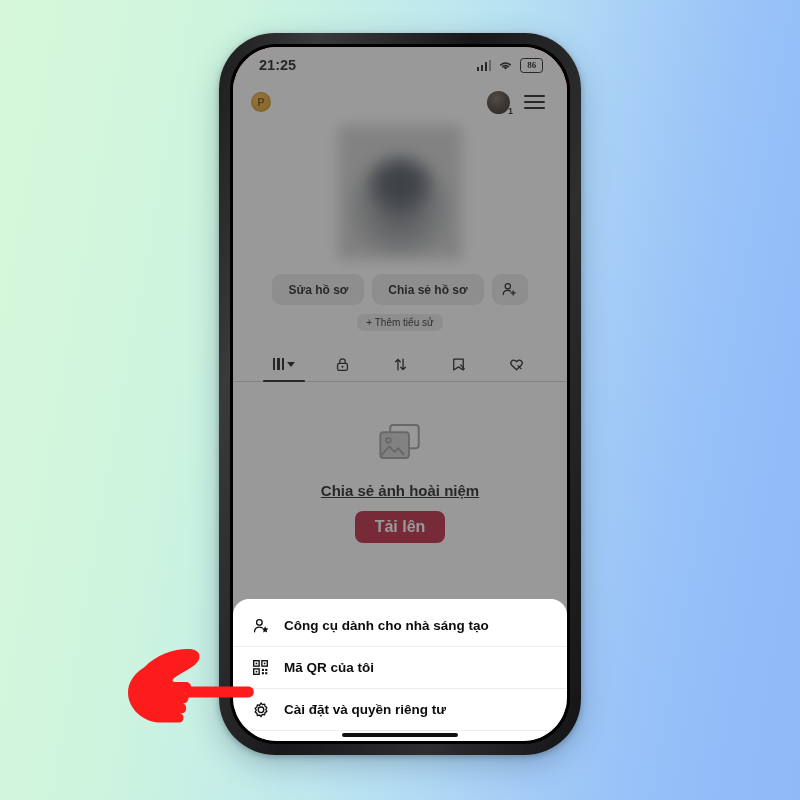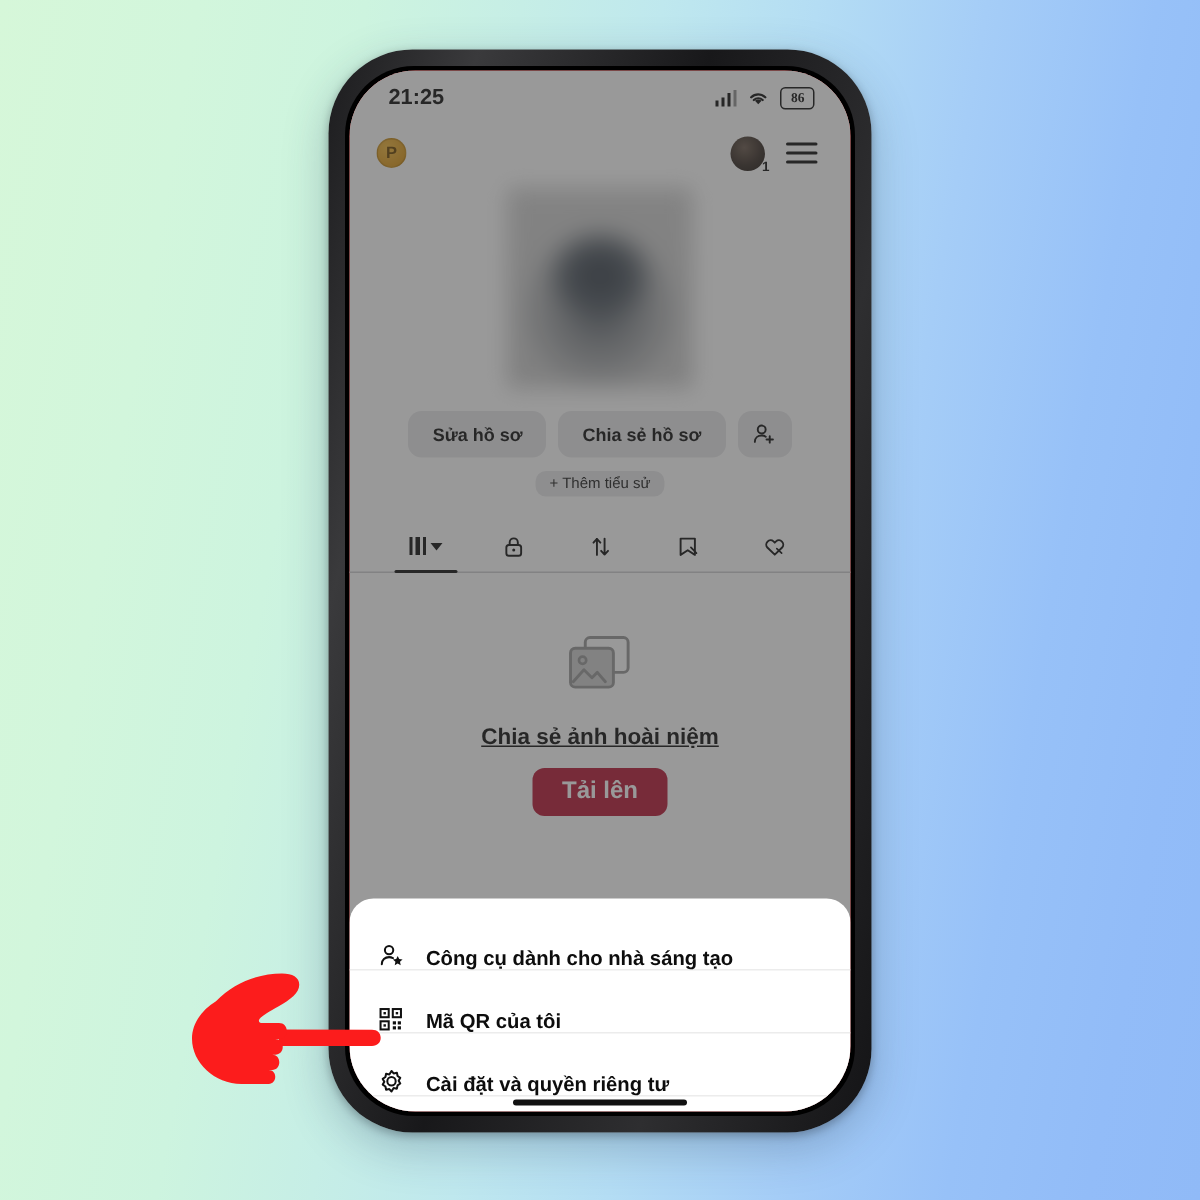--- a/index.html
+++ b/index.html
@@ -180,21 +180,21 @@
   
   #bottom-sheet {
     position: absolute; left: 0; right: 0; bottom: 0;
     z-index: 60;
     background: #fff;
     border-radius: 16px 16px 0 0;
     padding: 6px 0 0 0;
     height: 142px;
   }
   .sheet-item {
-    display: flex; align-items: flex-end; gap: 14px;
+    display: flex; align-items: center; gap: 14px;
     height: 42px; padding: 0 18px;
     font-size: 13.5px; font-weight: bold; color: #0d0d0d;
     border-bottom: 1px solid #ececec;
   }
   .sheet-item:last-of-type { border-bottom: none; }
   .sheet-ico { width: 19px; display: flex; align-items: center; justify-content: center; flex: none; }
   #home-indicator {
     position: absolute; z-index: 70;
     left: 50%; transform: translateX(-50%);
     bottom: 4px; width: 116px; height: 4.5px;

